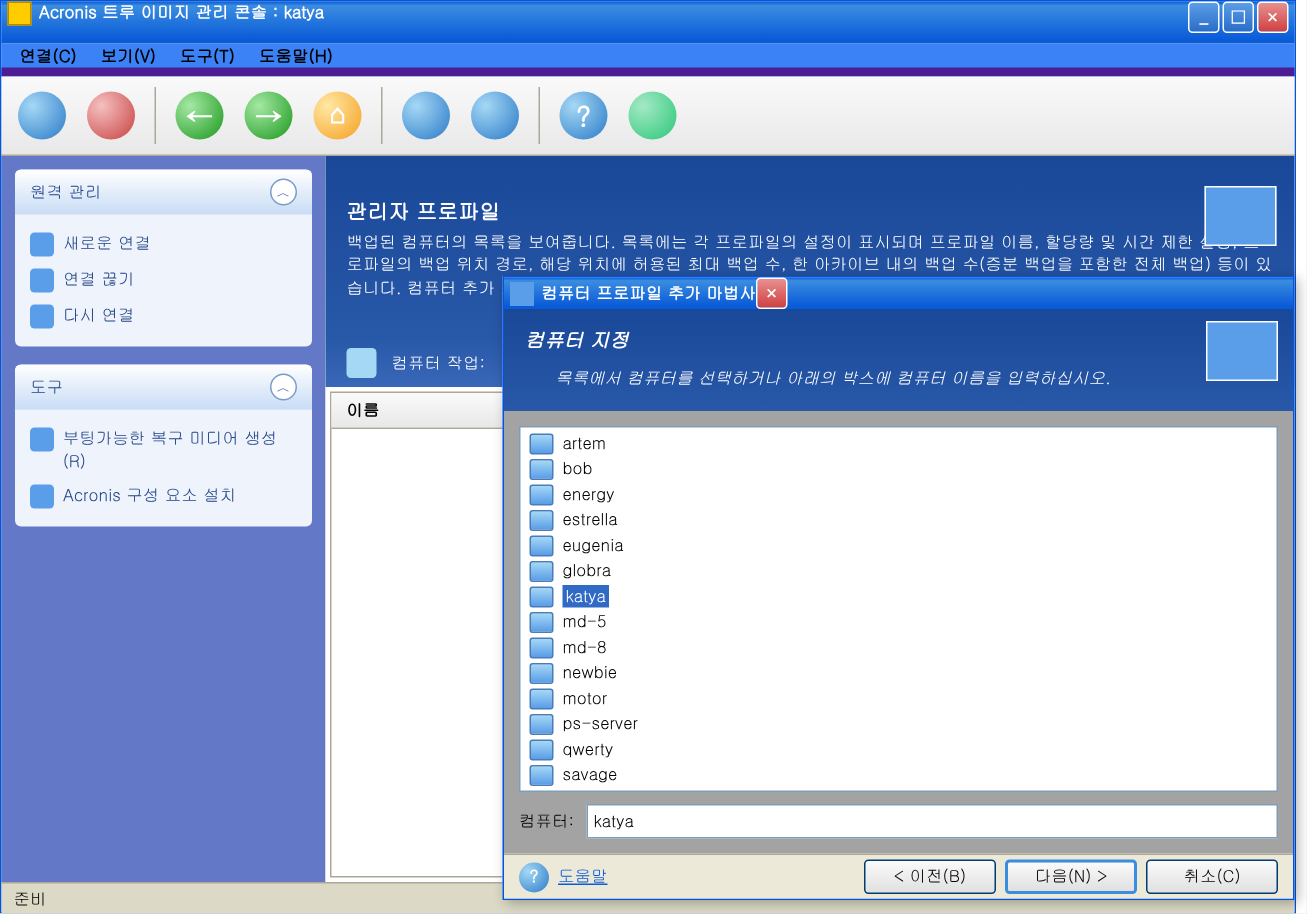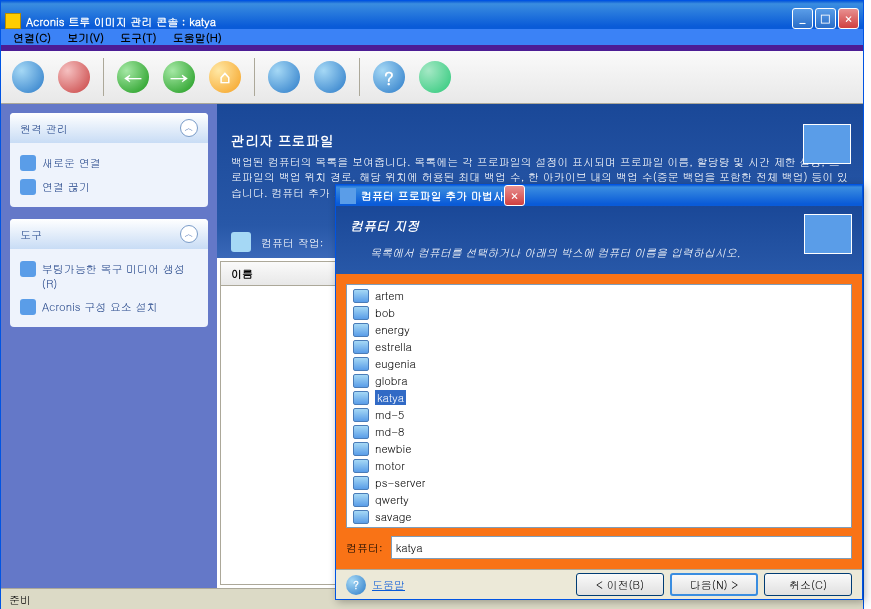--- a/index.html
+++ b/index.html
@@ -1,20 +1,20 @@
 <!DOCTYPE html>
 <html><head>
 <meta charset="utf-8">
 <style>
 * { box-sizing: border-box; margin: 0; padding: 0; font-family: "Tahoma", "Gulim", sans-serif; font-size: 11px; }
 body { width: 871px; height: 609px; background: #fff; position: relative; overflow: hidden; }
 
 
 .mainwin { position: absolute; left: 0; top: 0; width: 864px; height: 609px; border: 1px solid #0054e3; background: #ece9d8; }
-.titlebar { height: 28px; background: linear-gradient(#0a5bd8, #3a8de0 10%, #0a5bd8 90%); display: flex; align-items: flex-end; padding: 0 4px; color: #fff; font-weight: bold; }
+.titlebar { height: 28px; background: linear-gradient(#0a5bd8, #3a8de0 10%, #0a5bd8 90%); display: flex; align-items: flex-start; padding: 0 4px; color: #fff; font-weight: bold; }
 .titlebar .ticon { width: 16px; height: 16px; background: #ffcc00; border: 1px solid #b58b00; margin-right: 5px; }
 .titlebar .ttext { flex: 1; }
 .winbtns { display: flex; gap: 2px; }
 .winbtn { width: 21px; height: 21px; border: 1px solid #fff; border-radius: 3px; display: flex; align-items: center; justify-content: center; font-weight: bold; color: #fff; font-size: 11px; }
 .winbtn.min, .winbtn.max { background: linear-gradient(#5a9de8, #2a6dc8); }
 .winbtn.close { background: linear-gradient(#e89090, #d04040); }
 
 .menubar { height: 22px; background: #3b82f6; display: flex; align-items: center; padding: 0 4px; border-bottom: 6px solid #4c1d95; font-weight: bold; }
 .menuitem { padding: 2px 8px; cursor: default; }
 
@@ -55,21 +55,21 @@
 
 
 .wizard { position: absolute; left: 335px; top: 184px; width: 528px; height: 416px; border: 1px solid #0054e3; background: #ece9d8; box-shadow: 2px 2px 8px rgba(0,0,0,0.3); display: flex; flex-direction: column; }
 .wiz-title { height: 26px; background: linear-gradient(#0a5bd8, #3a8de0 10%, #0a5bd8 90%); display: flex; align-items: center; padding: 0 4px; color: #fff; font-weight: bold; }
 .wiz-title .ticon { width: 16px; height: 16px; background: #5a9de8; margin-right: 5px; }
 .wiz-hdr { background: linear-gradient(#1a4898, #2858a8); color: #fff; padding: 10px 14px 14px 14px; position: relative; font-style: italic; }
 .wiz-hdr h3 { font-size: 13px; font-weight: bold; margin-bottom: 10px; }
 .wiz-hdr p { font-size: 11px; margin-left: 20px; }
 .wiz-hdr-icon { position: absolute; right: 10px; top: 8px; width: 48px; height: 40px; background: #5a9de8; border: 1px solid #fff; }
 
-.wiz-body { flex: 1; background: #f97316; padding: 10px; display: flex; flex-direction: column; gap: 8px; }
+.wiz-body { flex: 1; background: #a3a3a3; padding: 10px; display: flex; flex-direction: column; gap: 8px; }
 .list-box { flex: 1; background: #fff; border: 1px solid #7f9db9; overflow-y: auto; padding: 2px; }
 .list-item { display: flex; align-items: center; gap: 6px; padding: 1px 4px; cursor: default; }
 .list-item.selected span { background: #316ac5; color: #fff; padding: 0 2px; }
 .comp-icon { width: 16px; height: 14px; background: linear-gradient(#a5d8f5, #5a9de8); border: 1px solid #4a7cb8; border-radius: 2px; flex-shrink: 0; }
 
 .input-row { display: flex; align-items: center; gap: 8px; }
 .input-row input { flex: 1; border: 1px solid #7f9db9; padding: 3px 4px; font-size: 11px; }
 
 .wiz-foot { height: 42px; border-top: 1px solid #aca899; background: #ece9d8; display: flex; align-items: center; padding: 0 10px; gap: 6px; }
 .help-icon { width: 20px; height: 20px; border-radius: 50%; background: radial-gradient(circle at 30% 30%, #a5d8f5, #2a7ac8); color: #fff; display: flex; align-items: center; justify-content: center; font-weight: bold; }
@@ -141,20 +141,24 @@
         </div>
         <div class="panelbody">
           <div class="panellink">
               <div class="linkicon"></div>
               <span>새로운 연결</span>
             </div>
           <div class="panellink">
               <div class="linkicon"></div>
               <span>연결 끊기</span>
             </div>
+          <div class="panellink">
+              <div class="linkicon"></div>
+              <span>다시 연결</span>
+            </div>
         </div>
       </div>
       <div class="panel">
         <div class="panelhdr">
           <span>도구</span>
           <span class="chev">︿</span>
         </div>
         <div class="panelbody">
           <div class="panellink">
               <div class="linkicon"></div>

